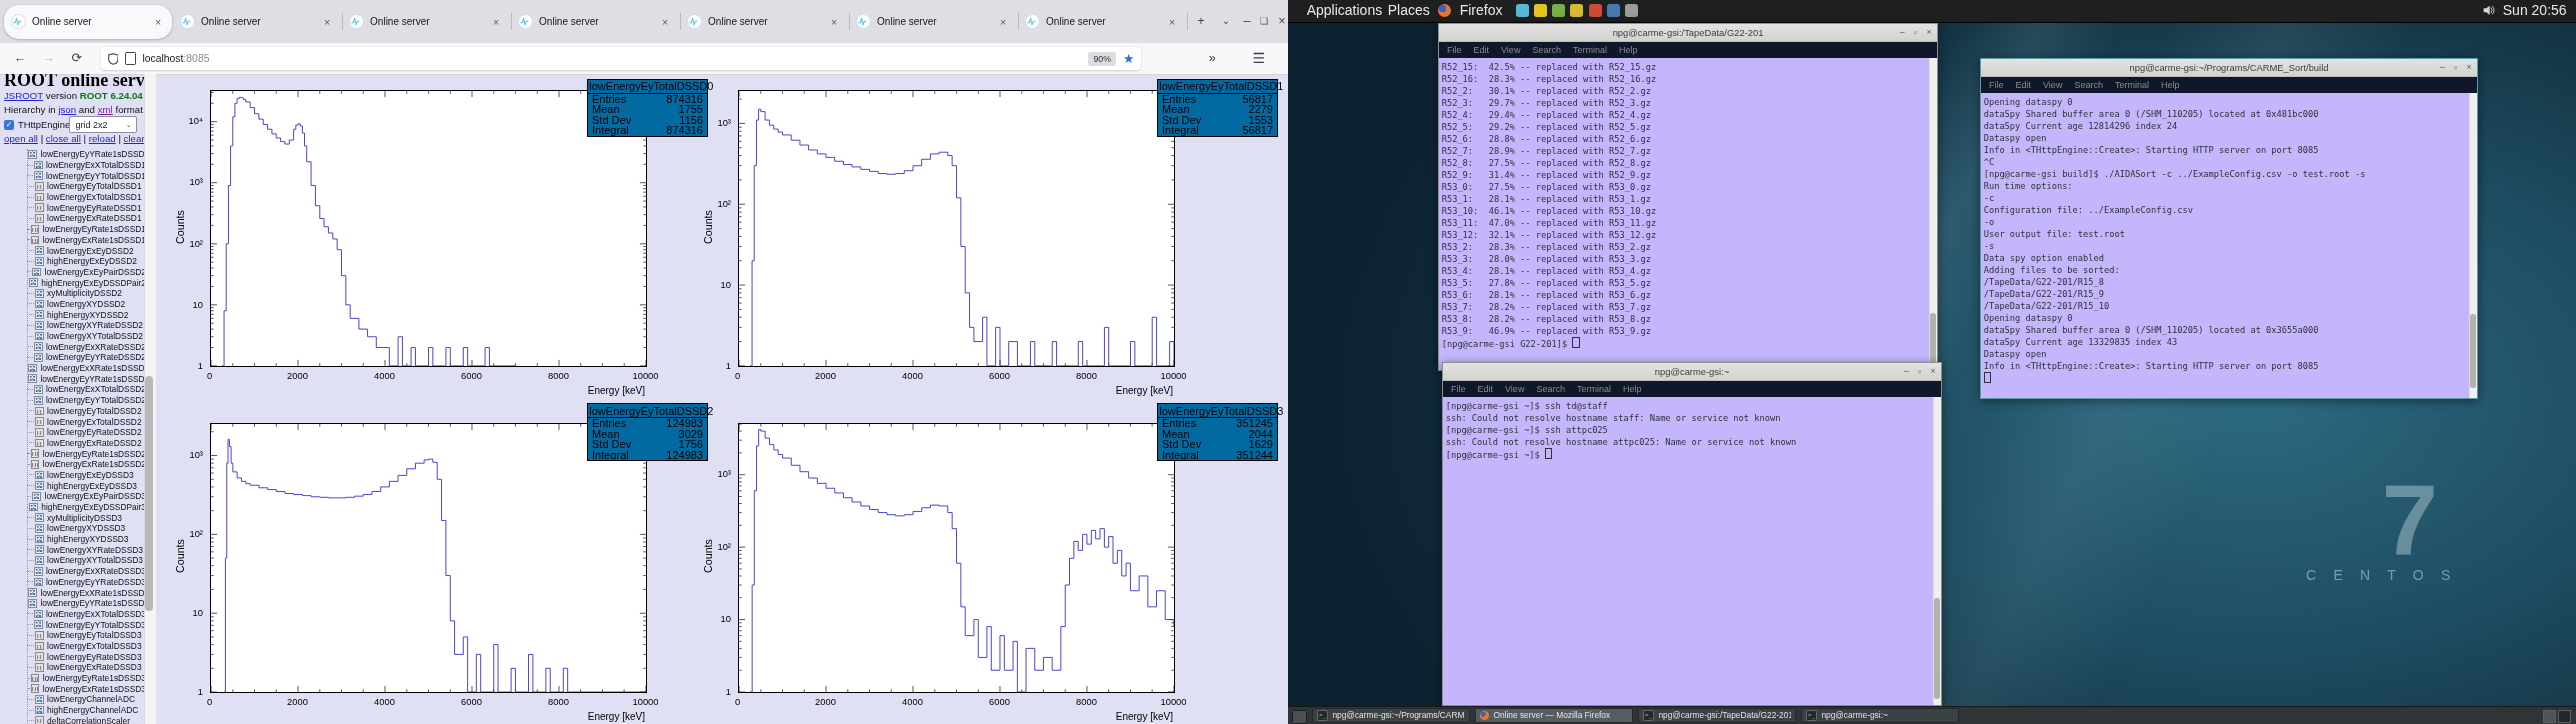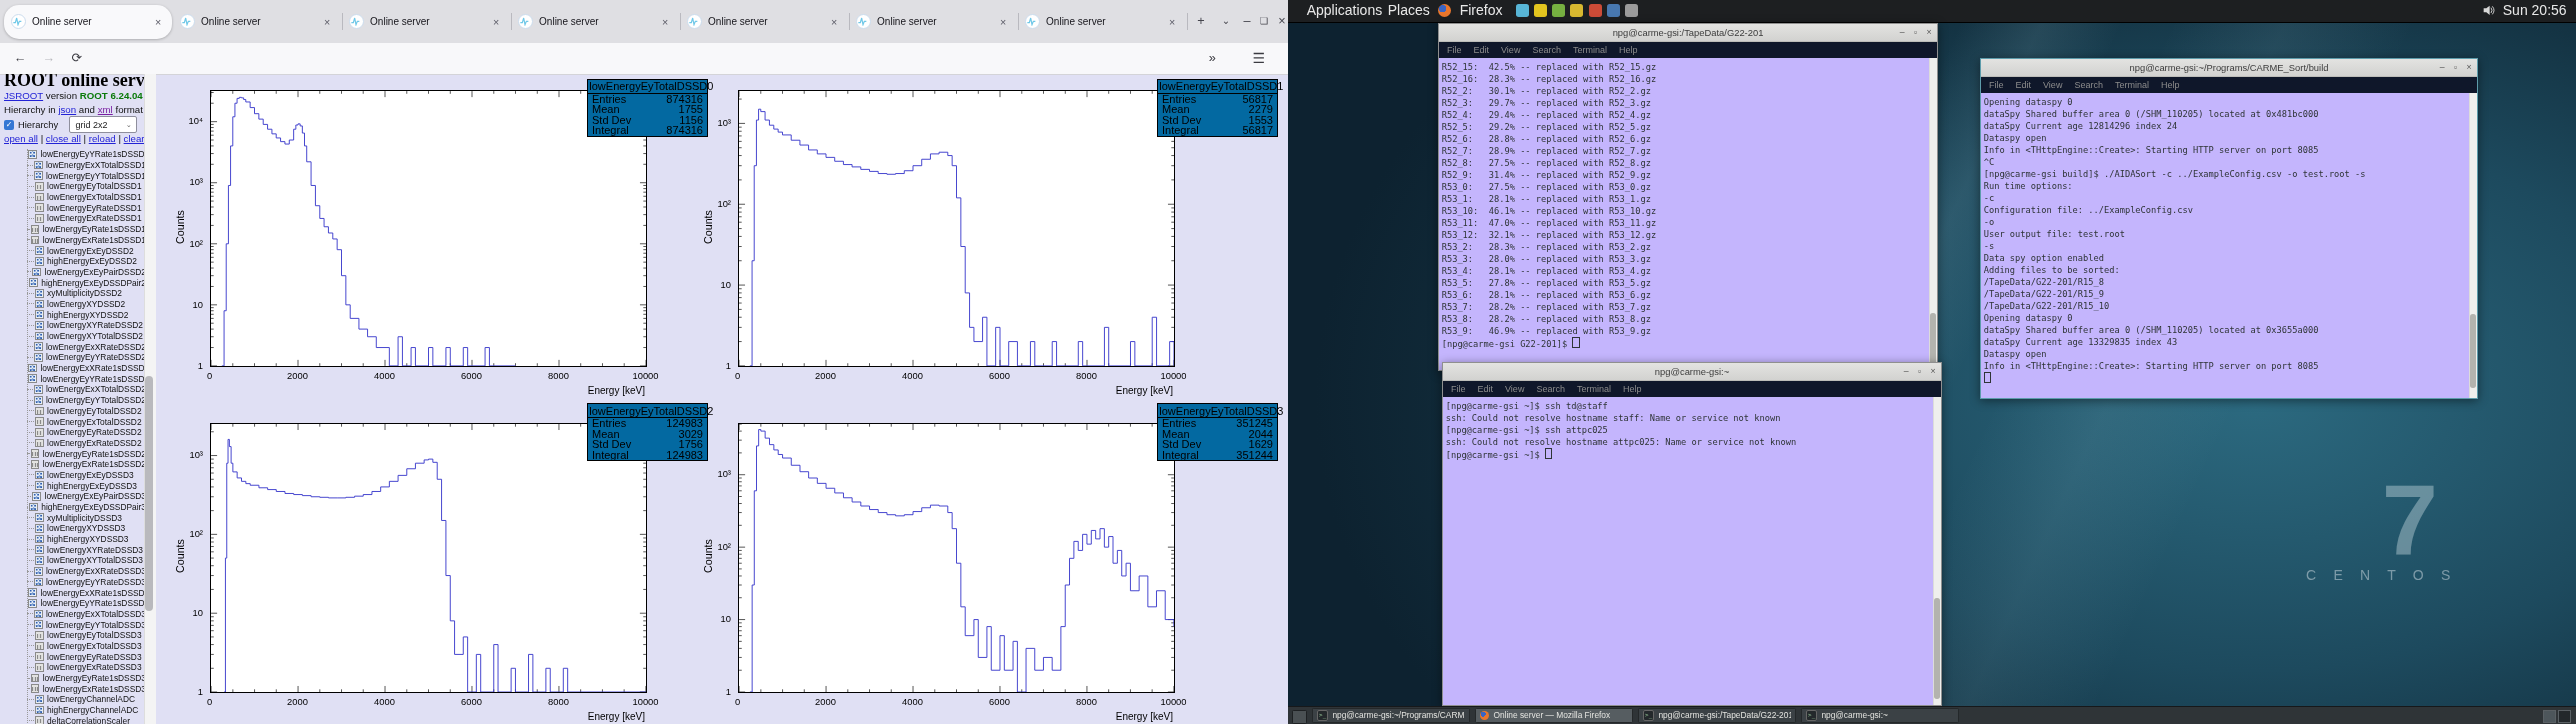--- a/index.html
+++ b/index.html
@@ -180,34 +180,44 @@
         <div class="chrome-btn" style="left: 1191px;">+</div>
         <div class="chrome-btn" style="left: 1216px; font-size: 10px;">⌄</div>
         <div class="chrome-btn" style="left: 1237px;">–</div>
         <div class="chrome-btn" style="left: 1254px; font-size: 9.4px;">❏</div>
         <div class="chrome-btn" style="left: 1272px;">×</div>
       </div>
     <div id="navbar" class="abs">
       <div class="nav-ico" style="left:9.4px;">←</div>
       <div class="nav-ico disabled" style="left:38px;">→</div>
       <div class="nav-ico" style="left:66px;">⟳</div>
+      <div id="urlbar">
+        <svg width="10.7" height="12" viewBox="0 0 16 18">
+            <path d="M8 1 L15 3 V9 C15 13 12 16 8 17 C4 16 1 13 1 9 V3 Z" fill="none" stroke="#44444a" stroke-width="1.6"></path>
+          </svg>
+        <div class="doc-ico"></div>
+        <span class="txt" style="color:#202020;">localhost</span>
+          <span class="txt" style="margin-left:0;color:#8a8a90;">:8085</span>
+        <span id="zoom-badge">90%</span>
+        <span id="star">★</span>
+      </div>
       <div class="nav-ico" style="left:1201px;letter-spacing:-1.3px;">»</div>
       <div class="nav-ico" style="left:1248px;font-size:14px;">☰</div>
     </div>
 
     <div id="sidebar" class="abs">
       <div id="sb-title" class="abs">ROOT online server</div>
       <div class="sb-line abs" style="top:16px;">
         <a class="lnk" href="#">JSROOT</a><span> version </span><span class="green">ROOT 6.24.04 13/07/2</span>
       </div>
       <div class="sb-line abs" style="top:29.5px;">
         <span>Hierarchy in </span><a class="lnk" href="#">json</a><span> and </span><a class="lnk purple" href="#">xml</a><span> format</span>
       </div>
       <div id="mon-check" class="abs">✓</div>
-      <div id="mon-label" class="abs">Hierarchy</div>
+      <div id="mon-label" class="abs">THttpEngine</div>
       <div id="grid-select" class="abs"><span>grid 2x2</span><span class="chev">⌄</span></div>
       <div class="sb-line abs" style="top:59px;" id="sb-actions"><a class="lnk" href="#">open all</a><span> | </span><a class="lnk" href="#">close all</a><span> | </span><a class="lnk" href="#">reload</a><span> | </span><a class="lnk" href="#">clear</a></div>
       <div id="tree" class="abs">
           <div id="tree-vline"></div>
           <div class="trow">
             <div class="stub"></div>
             <div class="ticon t2"></div>
             <span class="tlabel">lowEnergyEyYRate1sDSSD1</span>
           </div>
           <div class="trow">

